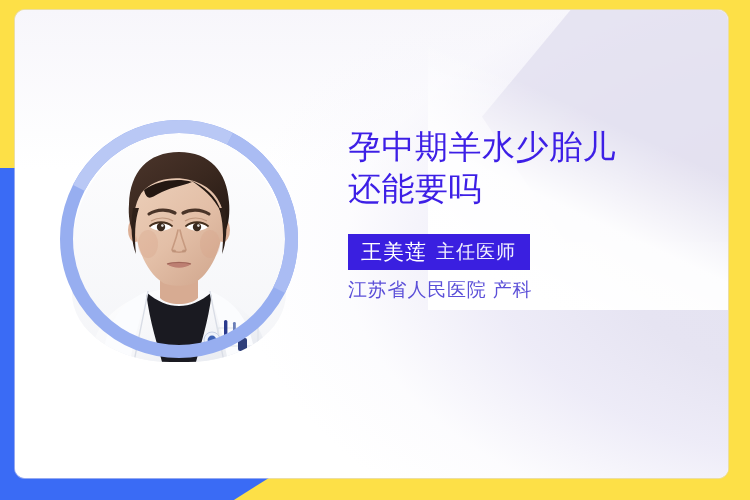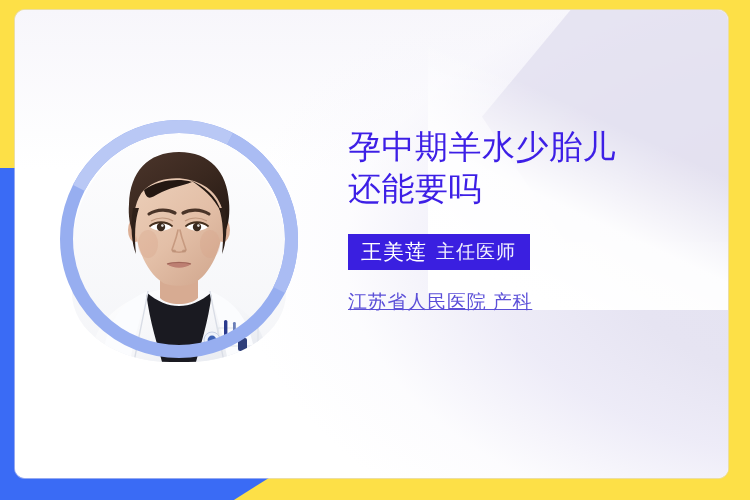--- a/index.html
+++ b/index.html
@@ -168,26 +168,25 @@
   }
   .doctor-title {
     font-size: 19px;
     font-weight: 400;
     color: #f2f0fe;
     letter-spacing: 1px;
     margin-left: 9px;
     vertical-align: middle;
   }
   .affiliation {
-    margin-top: 19px;
+    margin-top: 7px;
     font-size: 19px;
     line-height: 26px;
     color: #5b4fd8;
     letter-spacing: 0.8px;
-    text-decoration: underline;
   }
 </style>
 </head>
 <body>
 
 <div id="stage">
 
   <div class="accent-left-band"></div>
   <div class="accent-bottom-bar"></div>
 

